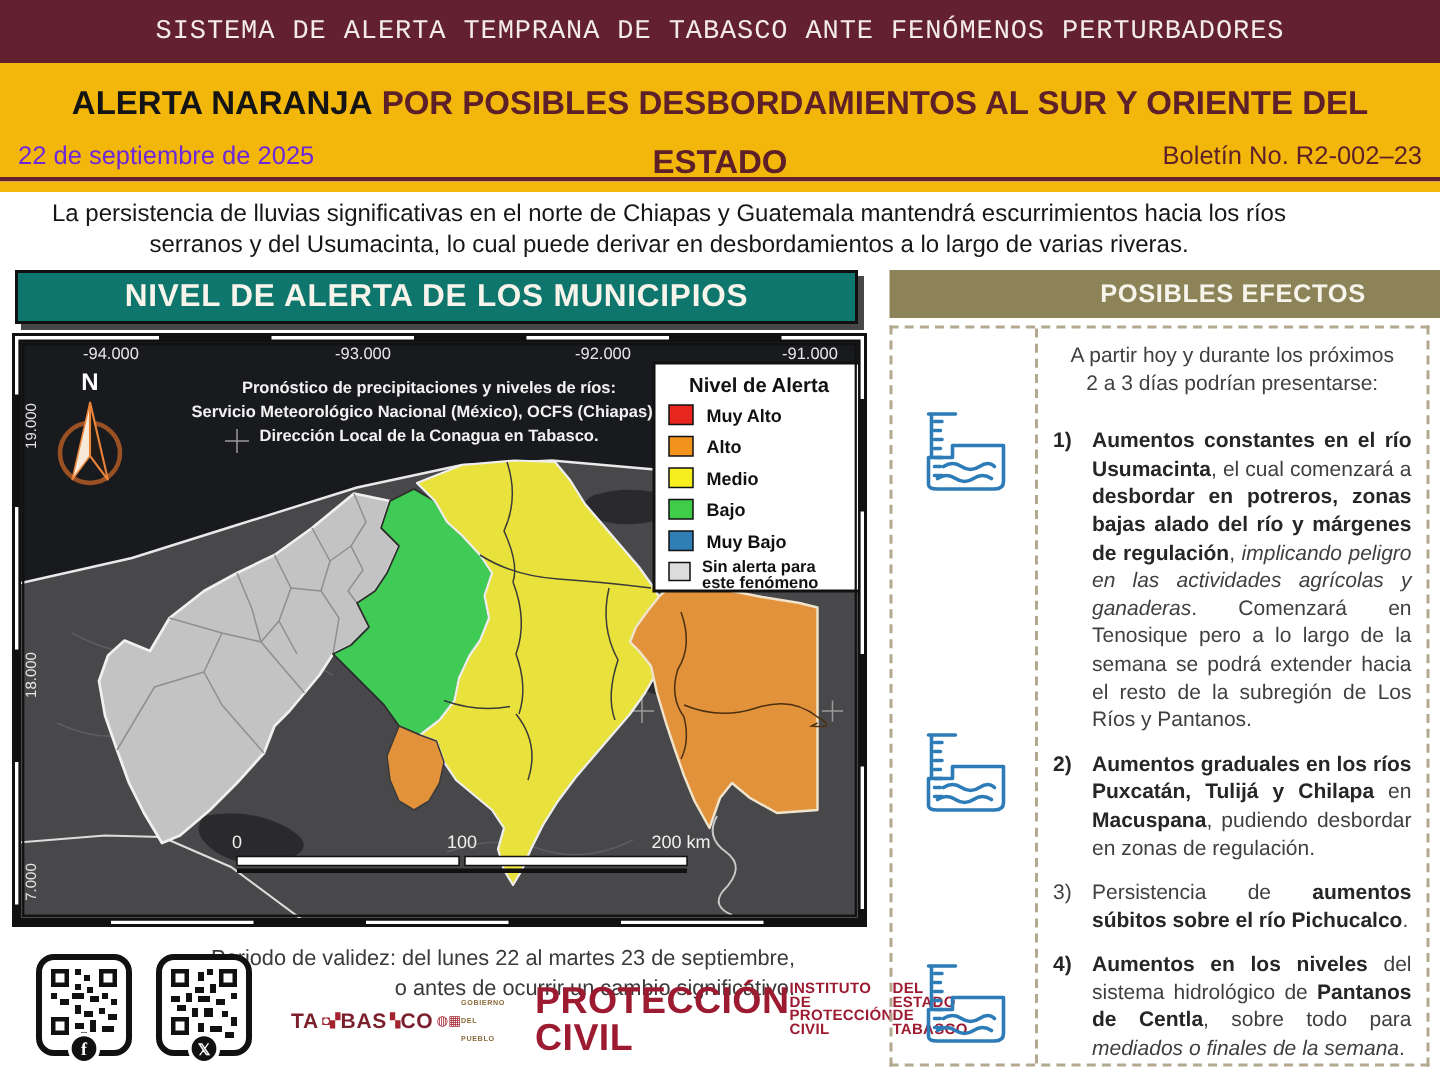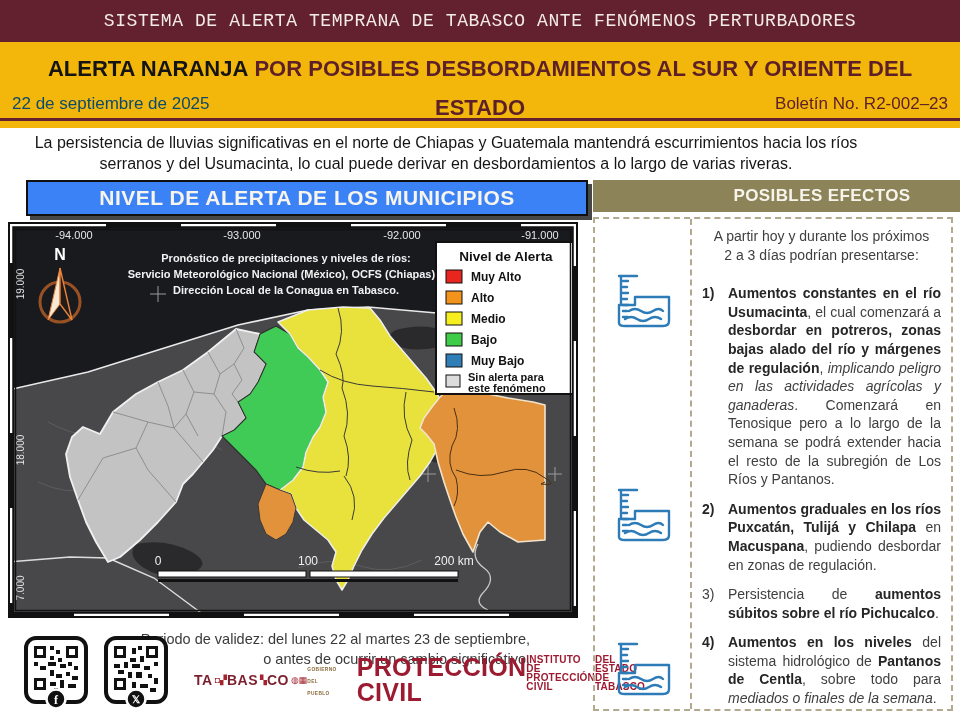--- a/index.html
+++ b/index.html
@@ -16,37 +16,37 @@
   }
   
   .banner{
     position:absolute;left:0;top:42px;width:960px;height:76px;background:#f3b70b;
   }
   .banner-title{
     position:absolute;left:30px;right:30px;top:7px;text-align:center;
     font-size:22px;line-height:39px;font-weight:600;color:#5d2029;
   }
   .banner-title .alert-word{color:#141414;font-weight:800;}
-  .banner-date{position:absolute;left:12px;bottom:4px;font-size:17px;color:#0c4a6e;font-weight:500;}
+  .banner-date{position:absolute;left:12px;bottom:4px;font-size:17px;color:#6d28d9;font-weight:500;}
   .banner-bulletin{position:absolute;right:12px;bottom:4px;font-size:17px;color:#5d2029;font-weight:500;}
   .banner-rule{position:absolute;left:0;top:118px;width:960px;height:3px;background:#63202e;}
   .banner-strip{position:absolute;left:0;top:121px;width:960px;height:7px;background:#f3b70b;}
   
   .intro{
     position:absolute;left:0;top:128px;width:892px;height:50px;background:#ffffff;
     display:flex;align-items:center;justify-content:center;
   }
   .intro p{margin:0;padding:0 28px;text-align:center;font-size:16px;line-height:21px;color:#161616;font-weight:500;}
   
   .left-col{position:absolute;left:8px;top:180px;width:570px;height:540px;}
   .map-header{
-    position:absolute;left:2px;top:0;width:558px;height:32px;background:#3b82f6;
+    position:absolute;left:2px;top:0;width:558px;height:32px;background:#0f766e;
     border:2px solid #101010;box-shadow:4px 4px 0 #474747;
     display:flex;align-items:center;justify-content:center;
-    color:#f7f4ec;font-size:21px;font-weight:700;letter-spacing:.5px;margin-left:16px;
+    color:#f7f4ec;font-size:21px;font-weight:700;letter-spacing:.5px;
   }
   .map-wrap{position:absolute;left:0;top:42px;width:570px;height:396px;}
   .validity{
     position:absolute;top:450px;right:48px;width:400px;text-align:right;
     font-size:14.5px;line-height:19.5px;color:#3a3a3a;font-weight:500;
   }
   .qr{position:absolute;top:456px;}
   .qr.one{left:16px;} .qr.two{left:96px;}
   .footer-logos{
     position:absolute;left:186px;top:470px;width:384px;height:60px;

